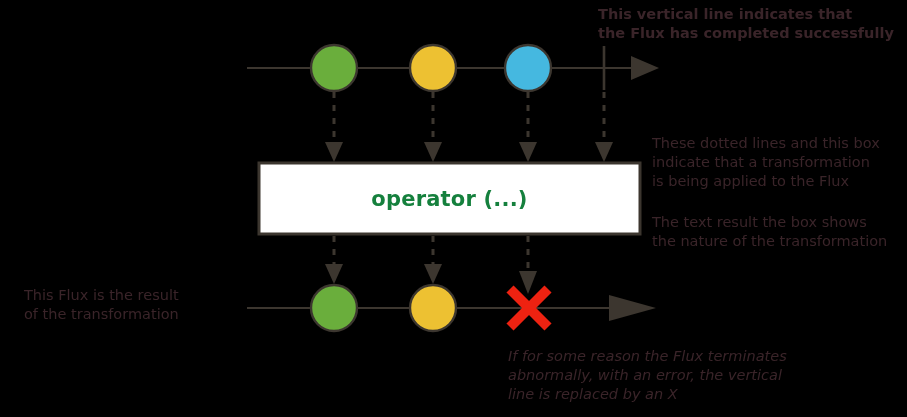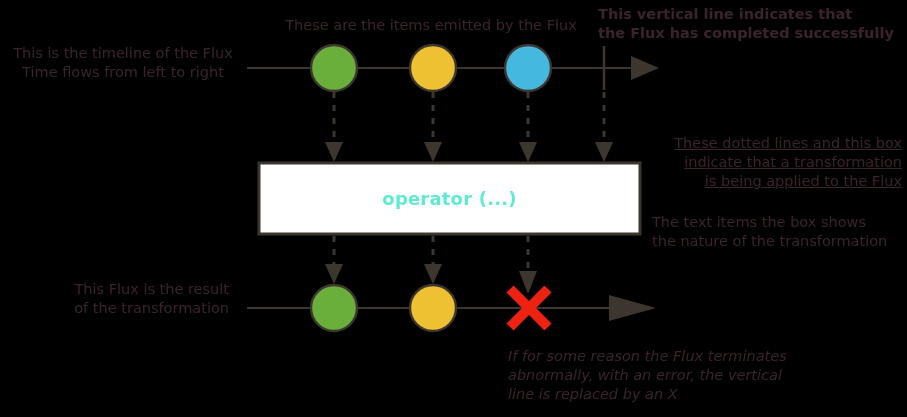--- a/index.html
+++ b/index.html
@@ -17,33 +17,33 @@
     color:#3a2429;
     font-family:"DejaVu Sans", sans-serif;
     font-size:14.5px;
     line-height:19px;
     white-space:pre;
   }
 
   #note-timeline   { left:12px;  top:44px;  width:222px; text-align:center; }
   #note-items      { left:276px; top:16px;  width:310px; text-align:center; }
   #note-complete   { left:598px; top:5px;   width:305px; text-align:left;font-weight:bold; }
-  #note-transform  { left:652px; top:134px; width:250px; text-align:right;text-decoration:underline; }
+  #note-transform  { left:652px; top:134px; width:250px; text-align:left; }
   #note-boxtext    { left:652px; top:213px; width:252px; text-align:left; }
-  #note-result     { left:24px;  top:280px; width:205px; text-align:right; }
+  #note-result     { left:24px;  top:286px; width:205px; text-align:left; }
   #note-error      { left:508px; top:347px; width:330px; text-align:left;font-style:italic; }
 
   #operator-label {
     position:absolute;
     left:259px; top:163px; width:381px; height:71px;
     display:flex; align-items:center; justify-content:center;
-    color:#5eead4;
+    color:#15803d;
     font-family:"DejaVu Sans", sans-serif;
     font-weight:bold;
-    font-size:18px;
+    font-size:21px;
     letter-spacing:0.2px;
     pointer-events:none;
   }
 </style>
 </head>
 <body>
 
 <div id="stage">
 
   <svg class="diagram" viewBox="0 0 907 417">
@@ -107,29 +107,26 @@
       <circle cx="334" cy="308" r="23" fill="#6aae3c" stroke="#3c362f" stroke-width="2.4"></circle>
       <circle cx="433" cy="308" r="23" fill="#edc132" stroke="#3c362f" stroke-width="2.4"></circle>
 
       <g>
         <line x1="510" y1="289" x2="548" y2="327" stroke="#ee2211" stroke-width="10" stroke-linecap="butt"></line>
         <line x1="548" y1="289" x2="510" y2="327" stroke="#ee2211" stroke-width="10" stroke-linecap="butt"></line>
       </g>
     </g>
   </svg>
 
-  <div class="note" id="note-timeline">This is the timeline of the Flux
-Time flows from left to right</div>
-  <div class="note" id="note-items">These are the items emitted by the Flux</div>
   <div class="note" id="note-complete">This vertical line indicates that
 the Flux has completed successfully</div>
   <div class="note" id="note-transform">These dotted lines and this box
 indicate that a transformation
 is being applied to the Flux</div>
-  <div class="note" id="note-boxtext">The text items the box shows
+  <div class="note" id="note-boxtext">The text result the box shows
 the nature of the transformation</div>
   <div class="note" id="note-result">This Flux is the result
 of the transformation</div>
   <div class="note" id="note-error">If for some reason the Flux terminates
 abnormally, with an error, the vertical
 line is replaced by an X</div>
 
   <div id="operator-label">operator (...)</div>
 
 </div>

